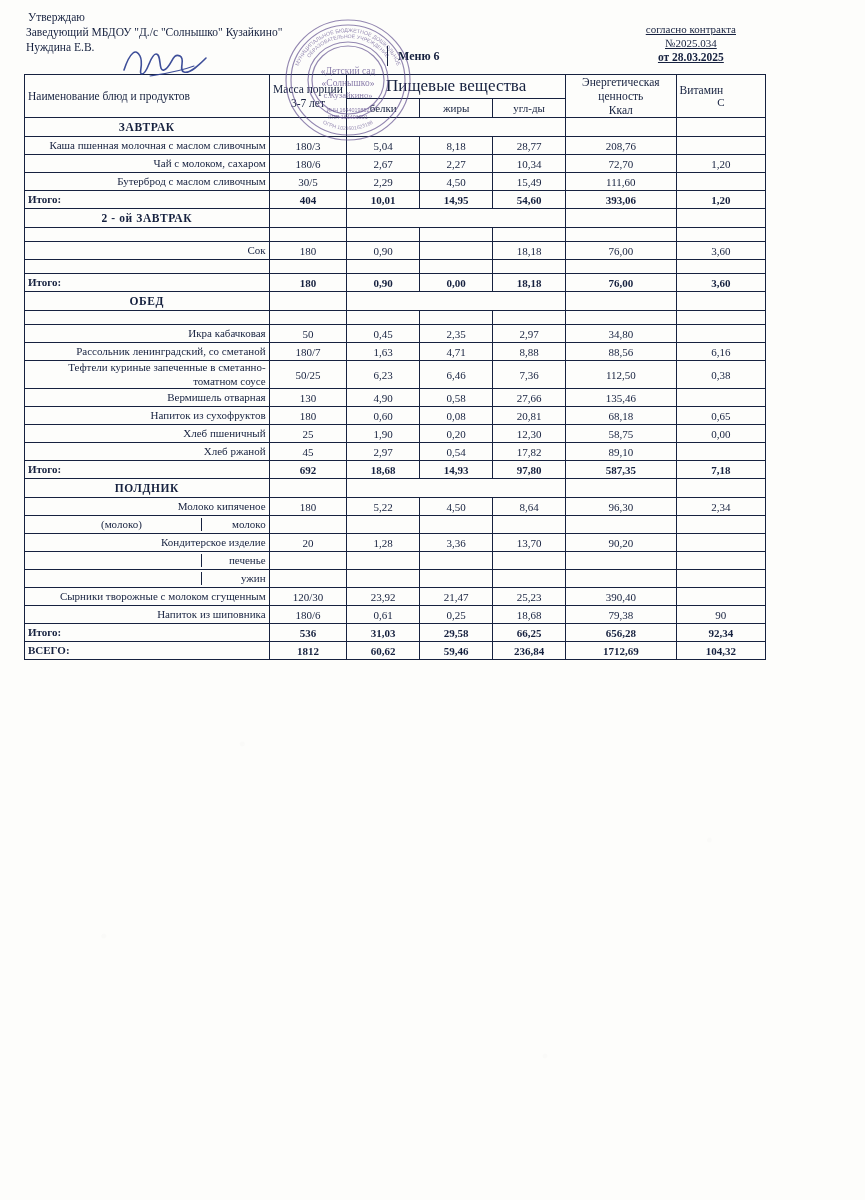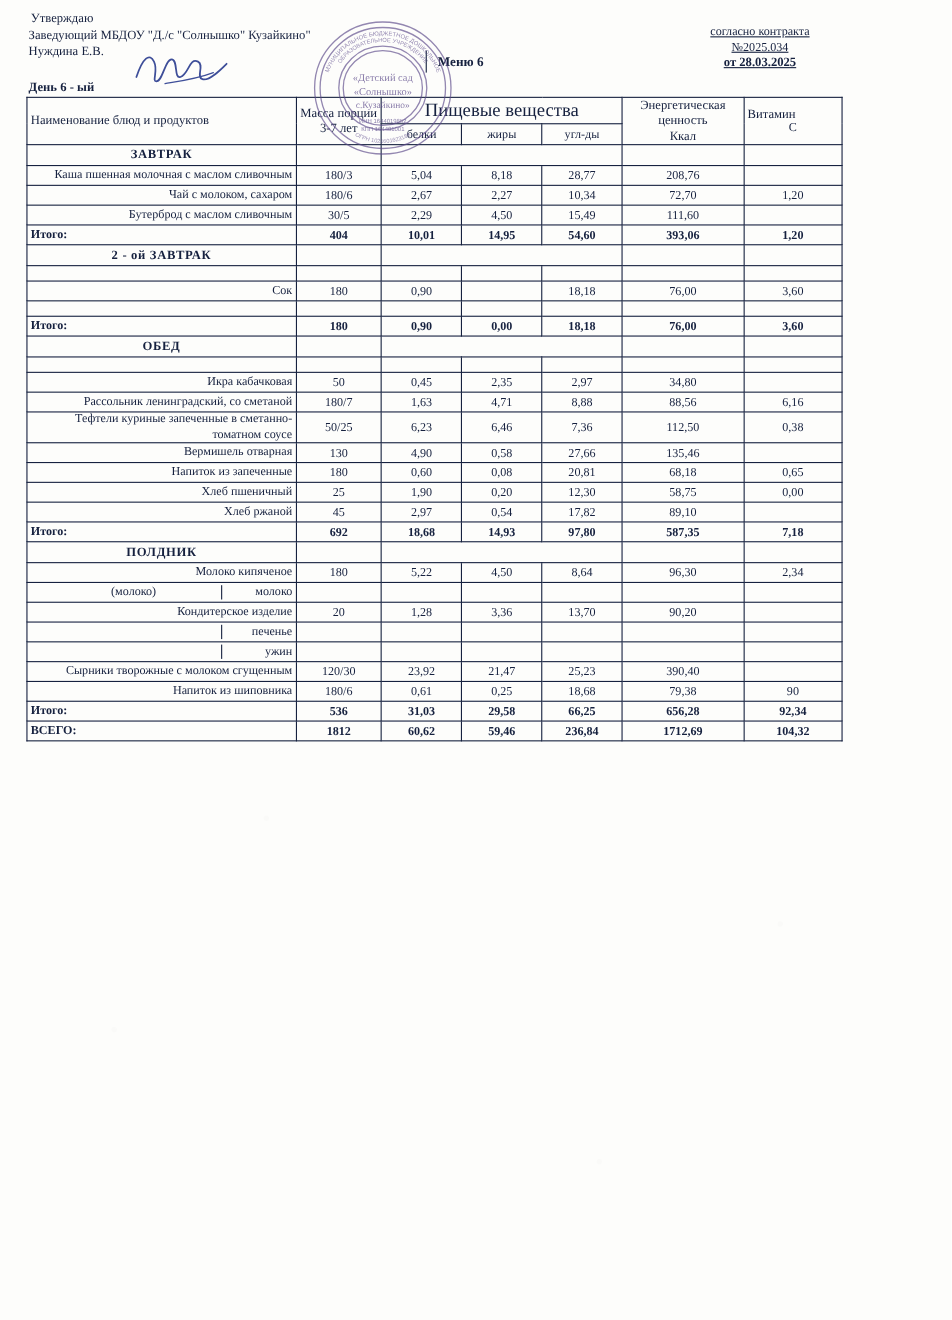--- a/index.html
+++ b/index.html
@@ -241,21 +241,20 @@
         <g fill="#5c4a8a" opacity="0.82" text-anchor="middle" font-family="'Liberation Serif', serif">
           <text x="66" y="58" font-size="9.5">«Детский сад</text>
           <text x="66" y="70" font-size="9.5">«Солнышко»</text>
           <text x="66" y="82" font-size="8.6">с.Кузайкино»</text>
           <text x="66" y="96" font-size="5.4" font-family="'Liberation Sans', sans-serif">ИНН 1644019852</text>
           <text x="66" y="103" font-size="5.4" font-family="'Liberation Sans', sans-serif">КПП 164401001</text>
         </g>
       </svg>
     </div>
 
-    <div class="day-line">День 6 - ый</div>
 
     <table class="menu">
       <colgroup>
         <col class="c-name">
           <col class="c-mass">
           <col class="c-prot">
         <col class="c-fat">
           <col class="c-carb">
           <col class="c-kcal">
           <col class="c-vit">
@@ -419,21 +418,21 @@
         <tr>
           <td class="dish">Вермишель отварная</td>
           <td class="num">130</td>
           <td class="num">4,90</td>
           <td class="num">0,58</td>
           <td class="num">27,66</td>
           <td class="num">135,46</td>
           <td class="num"></td>
         </tr>
         <tr>
-          <td class="dish">Напиток из запеченные</td>
+          <td class="dish">Напиток из сухофруктов</td>
           <td class="num">180</td>
           <td class="num">0,60</td>
           <td class="num">0,08</td>
           <td class="num">20,81</td>
           <td class="num">68,18</td>
           <td class="num">0,65</td>
         </tr>
         <tr>
           <td class="dish">Хлеб пшеничный</td>
           <td class="num">25</td>

